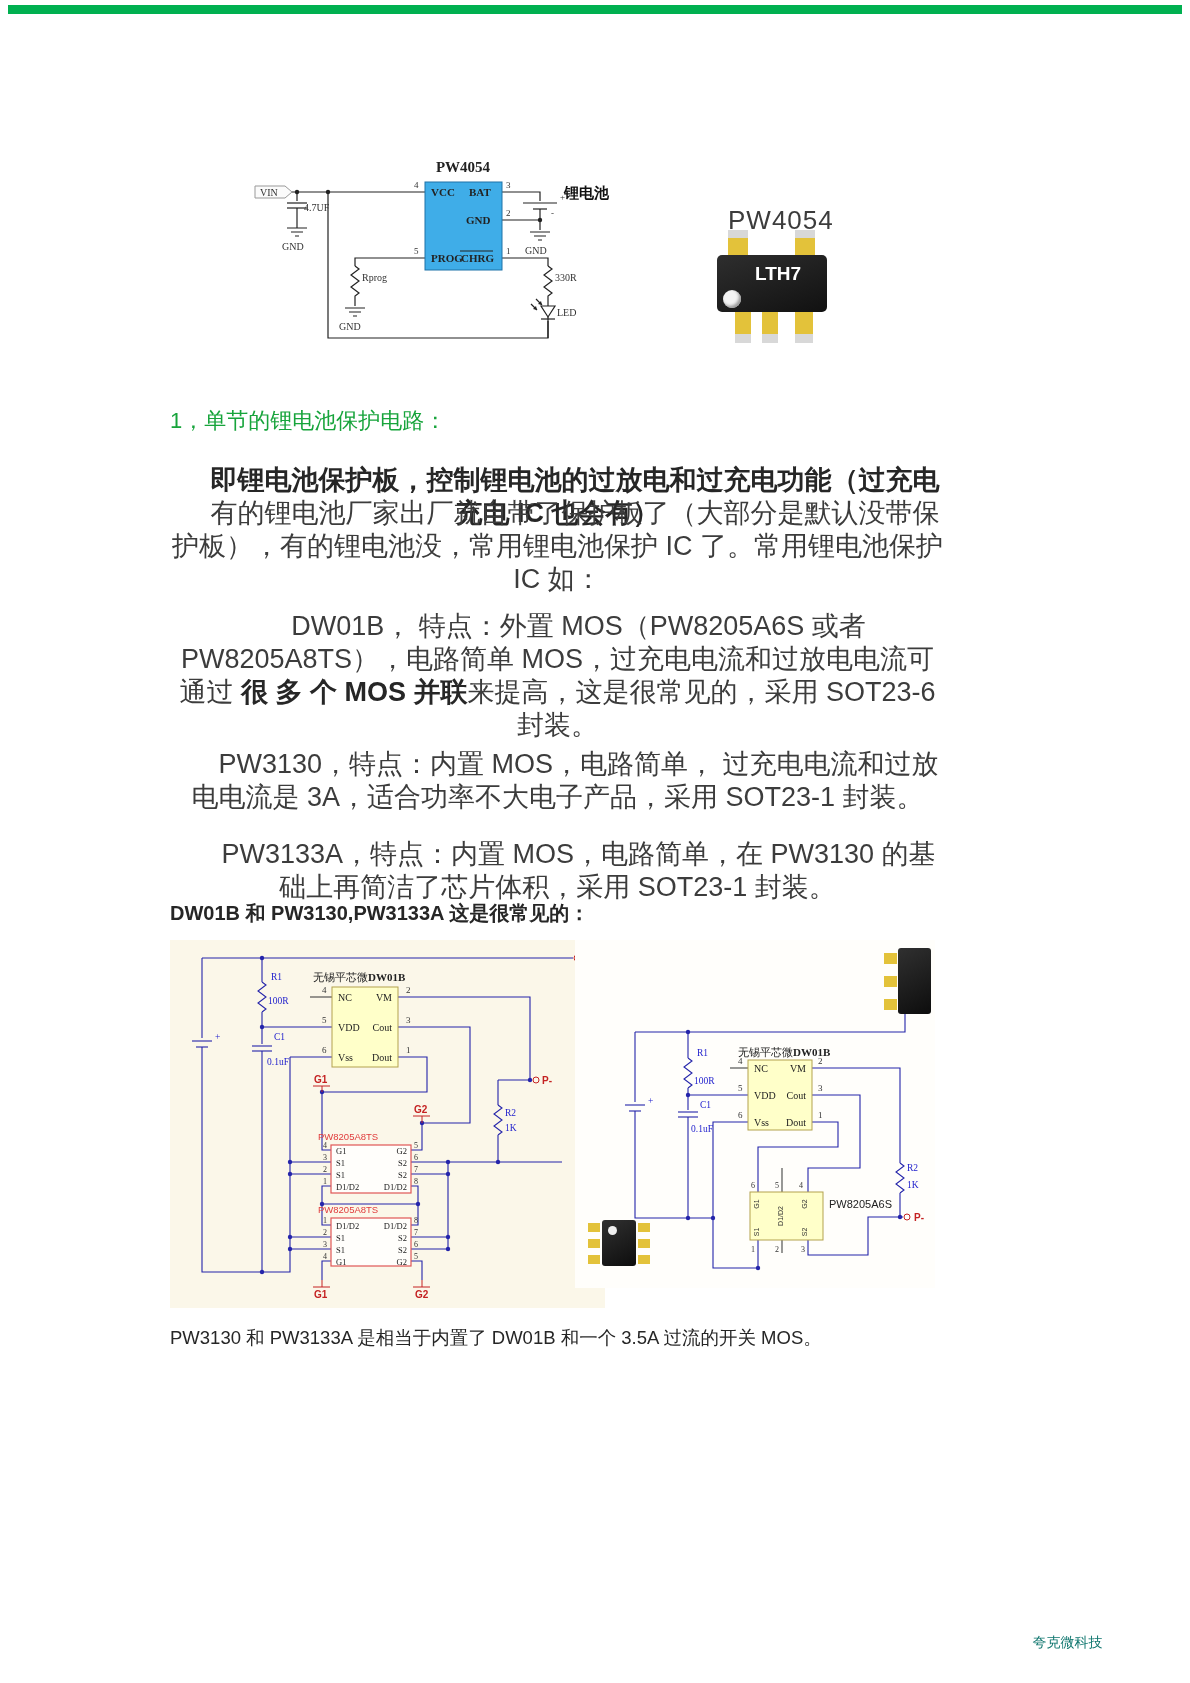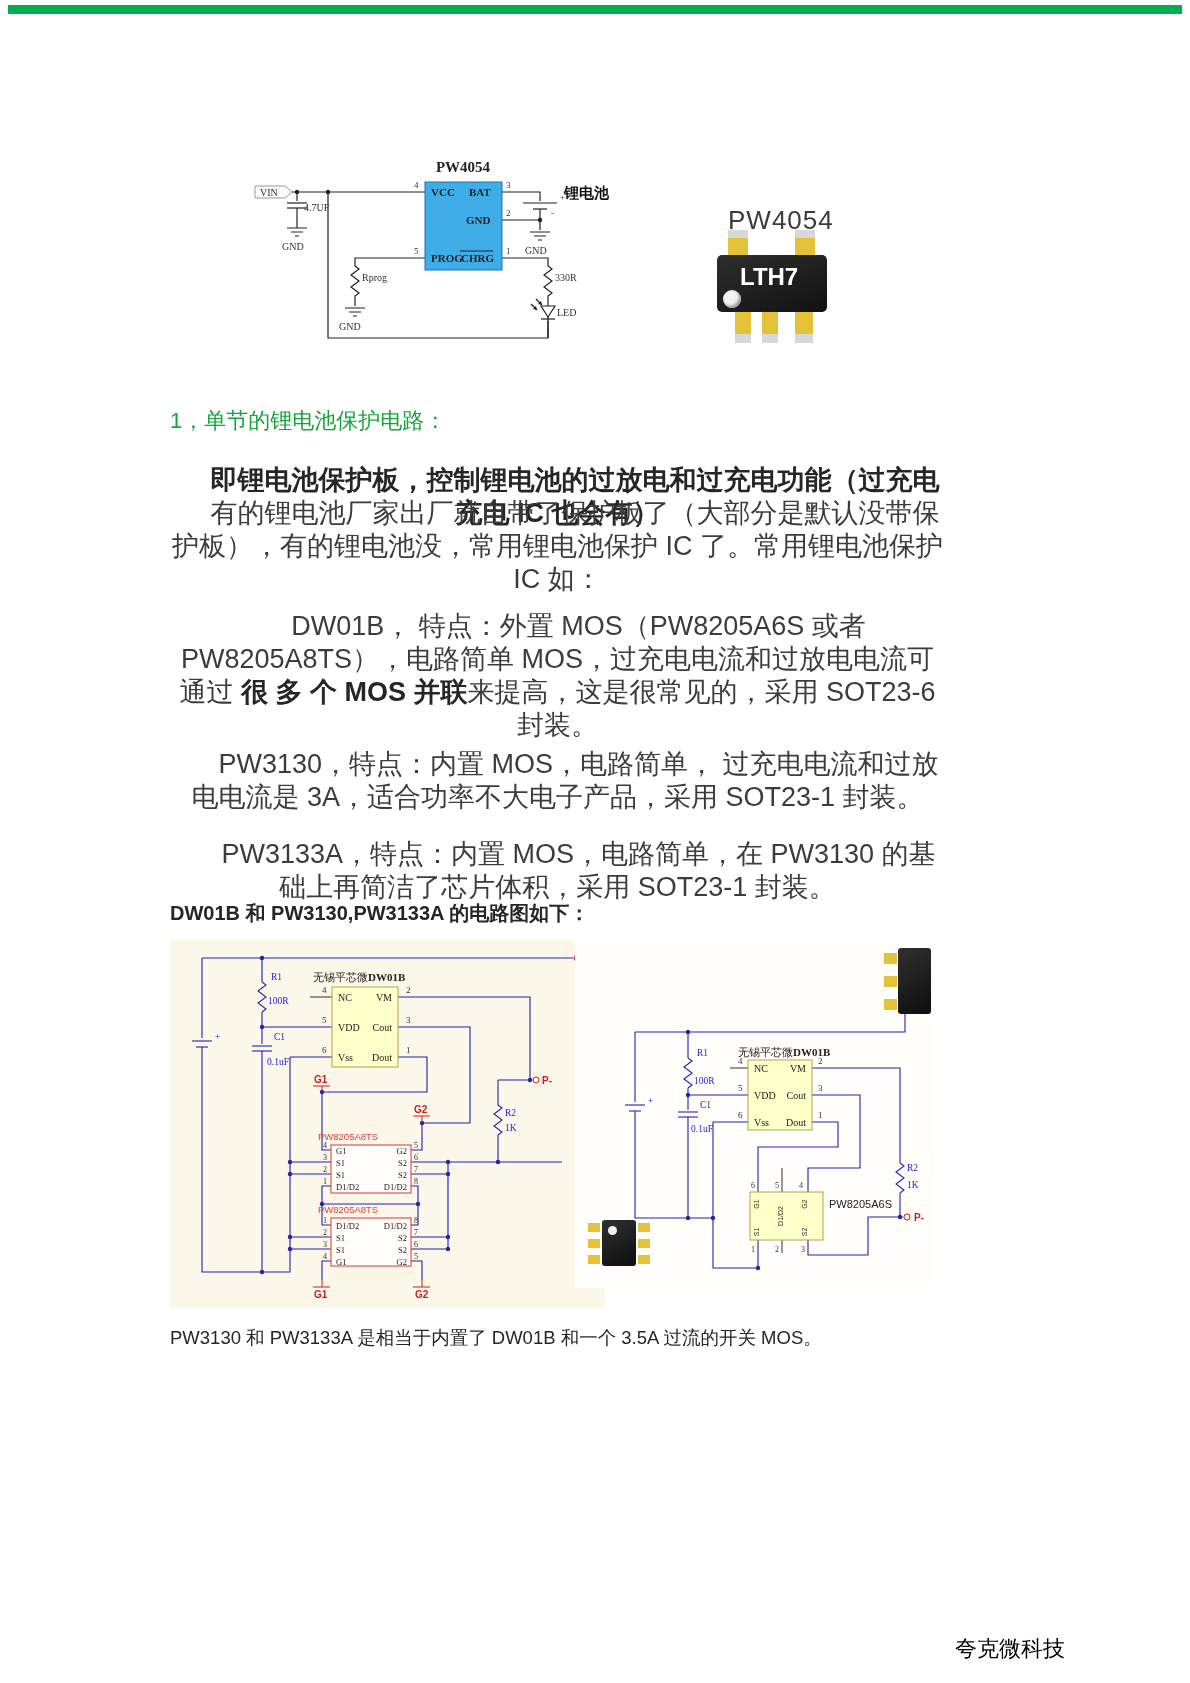--- a/index.html
+++ b/index.html
@@ -12,21 +12,21 @@
   .ind42{text-indent:42px}
   .bold{font-weight:bold;color:#262626}
   .green-head{left:170px;top:406px;font-size:22px;font-weight:normal;color:#17a43b}
   .p1{left:170px;top:464px}
   .p2{left:170px;top:497px}
   .p3{left:170px;top:610px}
   .p4{left:170px;top:748px}
   .p5{left:170px;top:838px}
   .p6{left:170px;top:900px;font-size:20px;font-weight:bold;color:#262626}
   .caption{left:170px;top:1325px;font-size:18.5px;font-weight:normal;color:#262626}
-  .watermark{left:955px;top:1634px;width:225px;text-align:left;font-size:22px;color:#000000}
+  .watermark{left:955px;top:1634px;width:225px;text-align:center;font-size:14px;color:#0f766e}
   
   svg text{font-family:"Liberation Serif",serif;fill:#222}
   .cpin{font:bold 11px "Liberation Serif",serif}
   .ctit{font:bold 15px "Liberation Serif",serif}
   .num{font:9px "Liberation Serif",serif;fill:#333}
   .num8{font:8px "Liberation Serif",serif;fill:#333}
   .lbl{font:10px "Liberation Serif",serif;fill:#333}
   .cjk{font:bold 15px "Liberation Sans",sans-serif;fill:#111}
   .blu{fill:#1c1ccc;font:9.5px "Liberation Serif",serif}
   .red{fill:#c42222;font:bold 10px "Liberation Sans",sans-serif}
@@ -43,21 +43,21 @@
   .dot{fill:#2424aa}
   .kdot{fill:#222}
   .term{stroke:#c42222;fill:none;stroke-width:1}
   
   .photo{left:660px;top:200px;width:180px;height:150px}
   .photo .ptitle{position:absolute;left:68px;top:5px;font-size:26px;color:#3c3c3c;letter-spacing:1px}
   .pad{position:absolute;background:linear-gradient(#d8d8d8 30%,#e3c23a 30%)}
   .padb{position:absolute;background:linear-gradient(#e3c23a 70%,#d8d8d8 70%)}
   .pbody{position:absolute;left:57px;top:55px;width:110px;height:57px;background:linear-gradient(160deg,#2e2e2e,#111);border-radius:5px}
   .pdot{position:absolute;left:63px;top:90px;width:18px;height:18px;background:#f3f3f3;border-radius:50%;box-shadow:inset -2px -2px 3px #999}
-  .pmark{position:absolute;left:80px;top:63px;font-size:24px;font-weight:bold;color:#fff;font-family:"Liberation Sans",sans-serif}
+  .pmark{position:absolute;left:95px;top:63px;font-size:19px;font-weight:bold;color:#fff;font-family:"Liberation Sans",sans-serif}
   
   .sphoto1{left:884px;top:945px;width:50px;height:72px}
   .sphoto2{left:588px;top:1218px;width:76px;height:50px}
   .sbody{position:absolute;background:linear-gradient(150deg,#303030,#0d0d0d);border-radius:3px}
   .spad{position:absolute;background:#e3c23a}
   .sdot{position:absolute;background:#eee;border-radius:50%}
 </style>
 </head>
 <body>
 
@@ -137,21 +137,21 @@
   <div class="padb" style="left:102px;top:112px;width:16px;height:31px"></div>
   <div class="padb" style="left:135px;top:112px;width:18px;height:31px"></div>
 </div>
 
 <div class="abs green-head">1，单节的锂电池保护电路：</div>
 <div class="abs para bold ind35 p1">即锂电池保护板，控制锂电池的过放电和过充电功能（过充电充电 IC 也会有）</div>
 <div class="abs para ind35 p2">有的锂电池厂家出厂就自带了保护板了（大部分是默认没带保护板），有的锂电池没，常用锂电池保护 IC 了。常用锂电池保护 IC 如：</div>
 <div class="abs para ind42 p3"><span>DW01B， 特点：外置 MOS（PW8205A6S 或者 PW8205A8TS），电路简单 MOS，过充电电流和过放电电流可通过 </span><span class="bold">很 多 个 MOS 并联</span><span>来提高，这是很常见的，采用 SOT23-6 封装。</span></div>
 <div class="abs para ind42 p4">PW3130，特点：内置 MOS，电路简单， 过充电电流和过放电电流是 3A，适合功率不大电子产品，采用 SOT23-1 封装。</div>
 <div class="abs para ind42 p5">PW3133A，特点：内置 MOS，电路简单，在 PW3130 的基础上再简洁了芯片体积，采用 SOT23-1 封装。</div>
-<div class="abs p6">DW01B 和 PW3130,PW3133A 的电路图如下：</div>
+<div class="abs p6">DW01B 和 PW3130,PW3133A 这是很常见的：</div>
 
 <svg class="abs" style="left:170px;top:940px" width="435" height="368" viewBox="0 0 435 368">
   <rect x="0" y="0" width="435" height="368" fill="#fbf7e9"></rect>
   <g>
     <path class="bw" d="M32,18 H403"></path>
     <path class="bw" d="M32,18 V98"></path>
     <line class="bw" x1="22" y1="101" x2="42" y2="101" stroke-width="2"></line>
     <line class="bw" x1="26" y1="107" x2="38" y2="107" stroke-width="3"></line>
     <path class="bw" d="M32,107 V332 H120 V117"></path>
     <path class="bw" d="M92,18 V42 M92,42 l4,3 l-8,6 l8,6 l-8,6 l8,6 l-4,3 M92,72 V104"></path>

